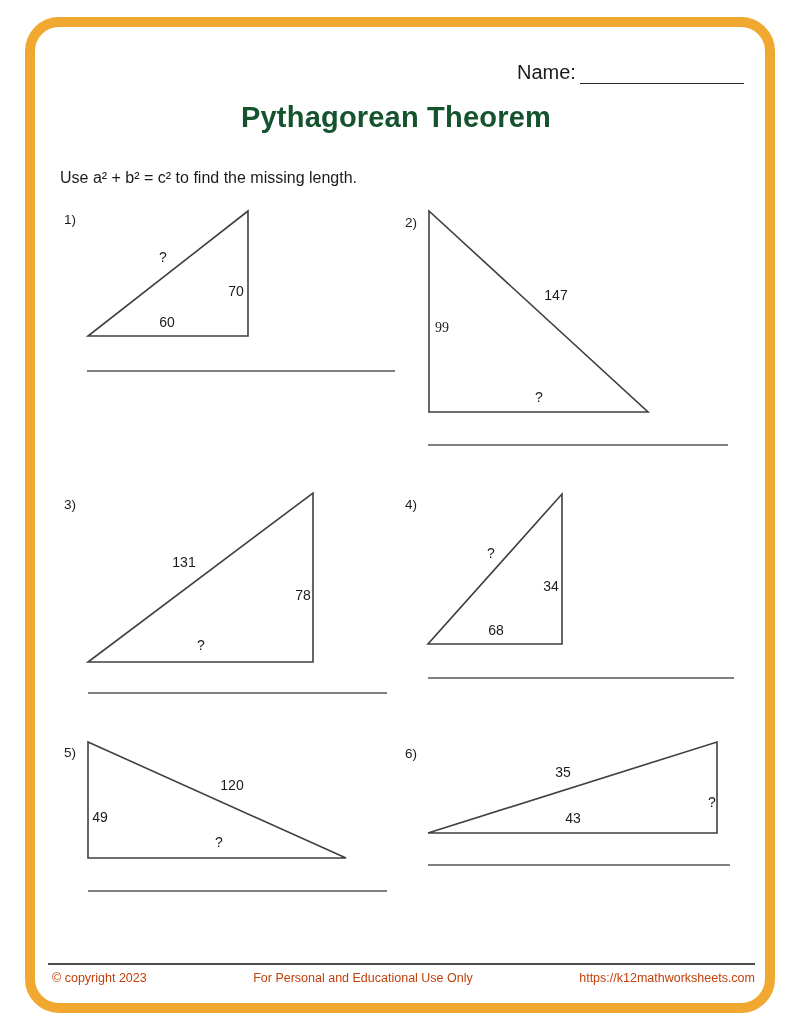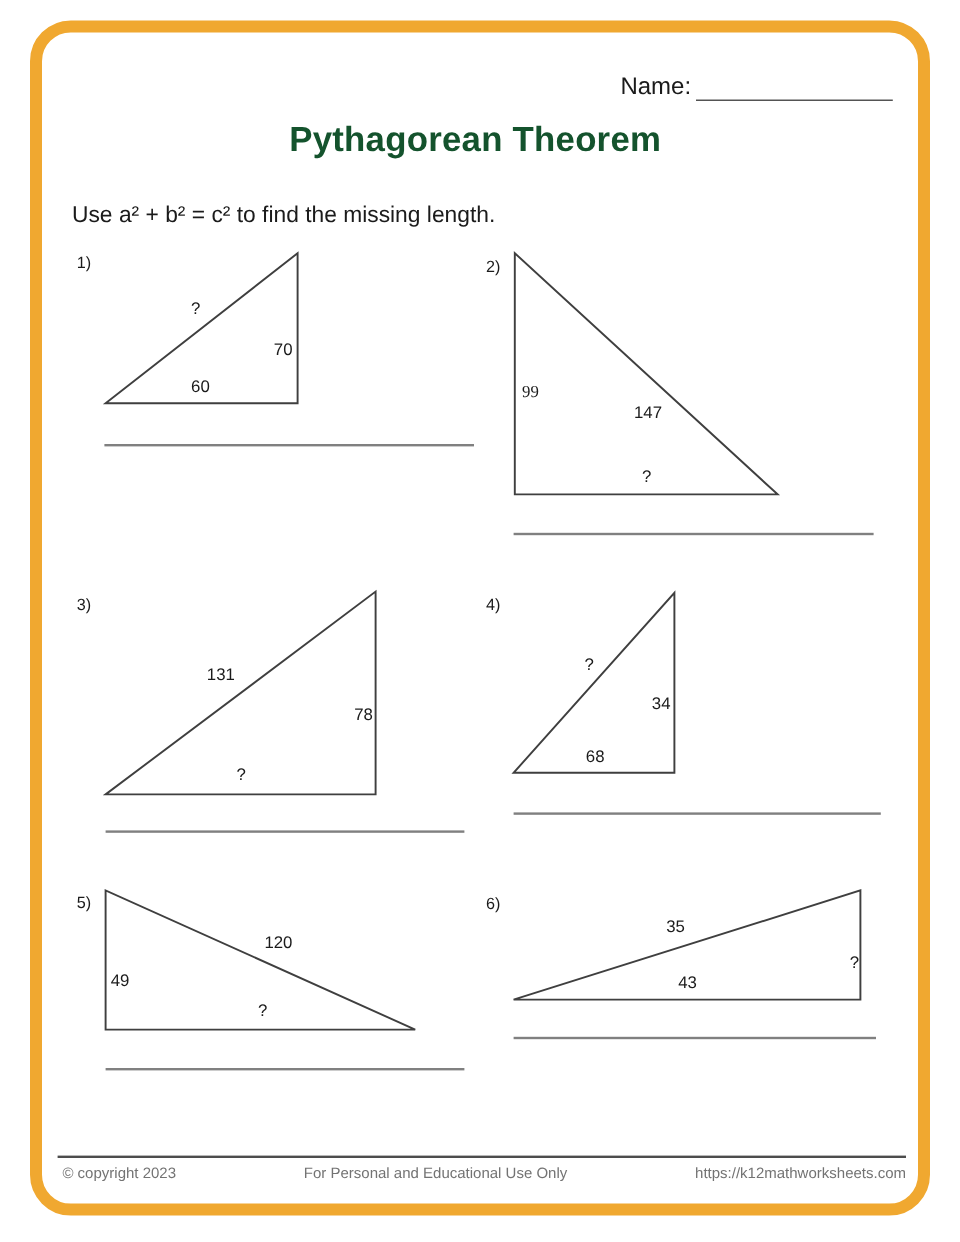--- a/index.html
+++ b/index.html
@@ -11,30 +11,30 @@
     position:absolute;left:25px;top:17px;width:750px;height:996px;
     box-sizing:border-box;border:10px solid #F0A830;border-radius:34px;
     pointer-events:none;
   }
   .name-row{position:absolute;left:517px;top:61px;display:flex;align-items:flex-end;gap:4px;font-size:20px;}
   .name-line{display:inline-block;width:164px;height:16px;border-bottom:1.6px solid #2a2a2a;}
   .title{
     position:absolute;left:0;top:101px;width:792px;margin:0;text-align:center;
     font-size:29px;font-weight:700;letter-spacing:0.2px;color:#14532d;
   }
-  .instruction{position:absolute;left:60px;top:169px;font-size:19px;color:#1b1b1b;}
+  .instruction{position:absolute;left:60px;top:169px;font-size:16px;color:#1b1b1b;}
   .fig-layer{position:absolute;left:0;top:0;pointer-events:none;}
   .fig-layer polygon{fill:none;stroke:#3f3f3f;stroke-width:1.6;stroke-linejoin:miter;}
   .pnum{position:absolute;transform:translate(-50%,-50%);font-size:13.5px;white-space:nowrap;}
   .lbl{position:absolute;transform:translate(-50%,-50%);font-size:14px;white-space:nowrap;}
   .answer-line{position:absolute;height:2px;background:#808080;}
   .footer-sep{position:absolute;left:48px;top:963px;width:707px;height:2px;background:#4d4d4d;}
   .footer-row{
     position:absolute;left:52px;top:971px;width:703px;display:flex;
-    justify-content:space-between;align-items:baseline;font-size:12.5px;color:#737373;
+    justify-content:space-between;align-items:baseline;font-size:12.5px;color:#c2410c;
   }
 </style>
 </head>
 <body>
 
 <div class="page">
   <div class="border-frame"></div>
 
   <div class="name-row">
     <span>Name:</span>
@@ -54,21 +54,21 @@
     <polygon points="428,833 717,833 717,742"></polygon>
   </svg>
 
   <span class="pnum" style="left: 70px; top: 219px;">1)</span>
   <span class="lbl" style="left: 163px; top: 257px;">?</span>
   <span class="lbl" style="left: 236px; top: 291px;">70</span>
   <span class="lbl" style="left: 167px; top: 322px;">60</span>
   <div class="answer-line" style="left: 87px; top: 370px; width: 308px;"></div>
 
   <span class="pnum" style="left: 411px; top: 222px;">2)</span>
-  <span class="lbl" style="left: 540px; top: 295px; margin-top: 48px;">147</span>
+  <span class="lbl" style="left: 556px; top: 295px;">147</span>
   <span class="lbl" style="left: 442px; top: 328px; font-family: Liberation Serif, serif;">99</span>
   <span class="lbl" style="left: 539px; top: 397px;">?</span>
   <div class="answer-line" style="left: 428px; top: 444px; width: 300px;"></div>
 
   <span class="pnum" style="left: 70px; top: 504px;">3)</span>
   <span class="lbl" style="left: 184px; top: 562px;">131</span>
   <span class="lbl" style="left: 303px; top: 595px;">78</span>
   <span class="lbl" style="left: 201px; top: 645px;">?</span>
   <div class="answer-line" style="left: 88px; top: 692px; width: 299px;"></div>
 

